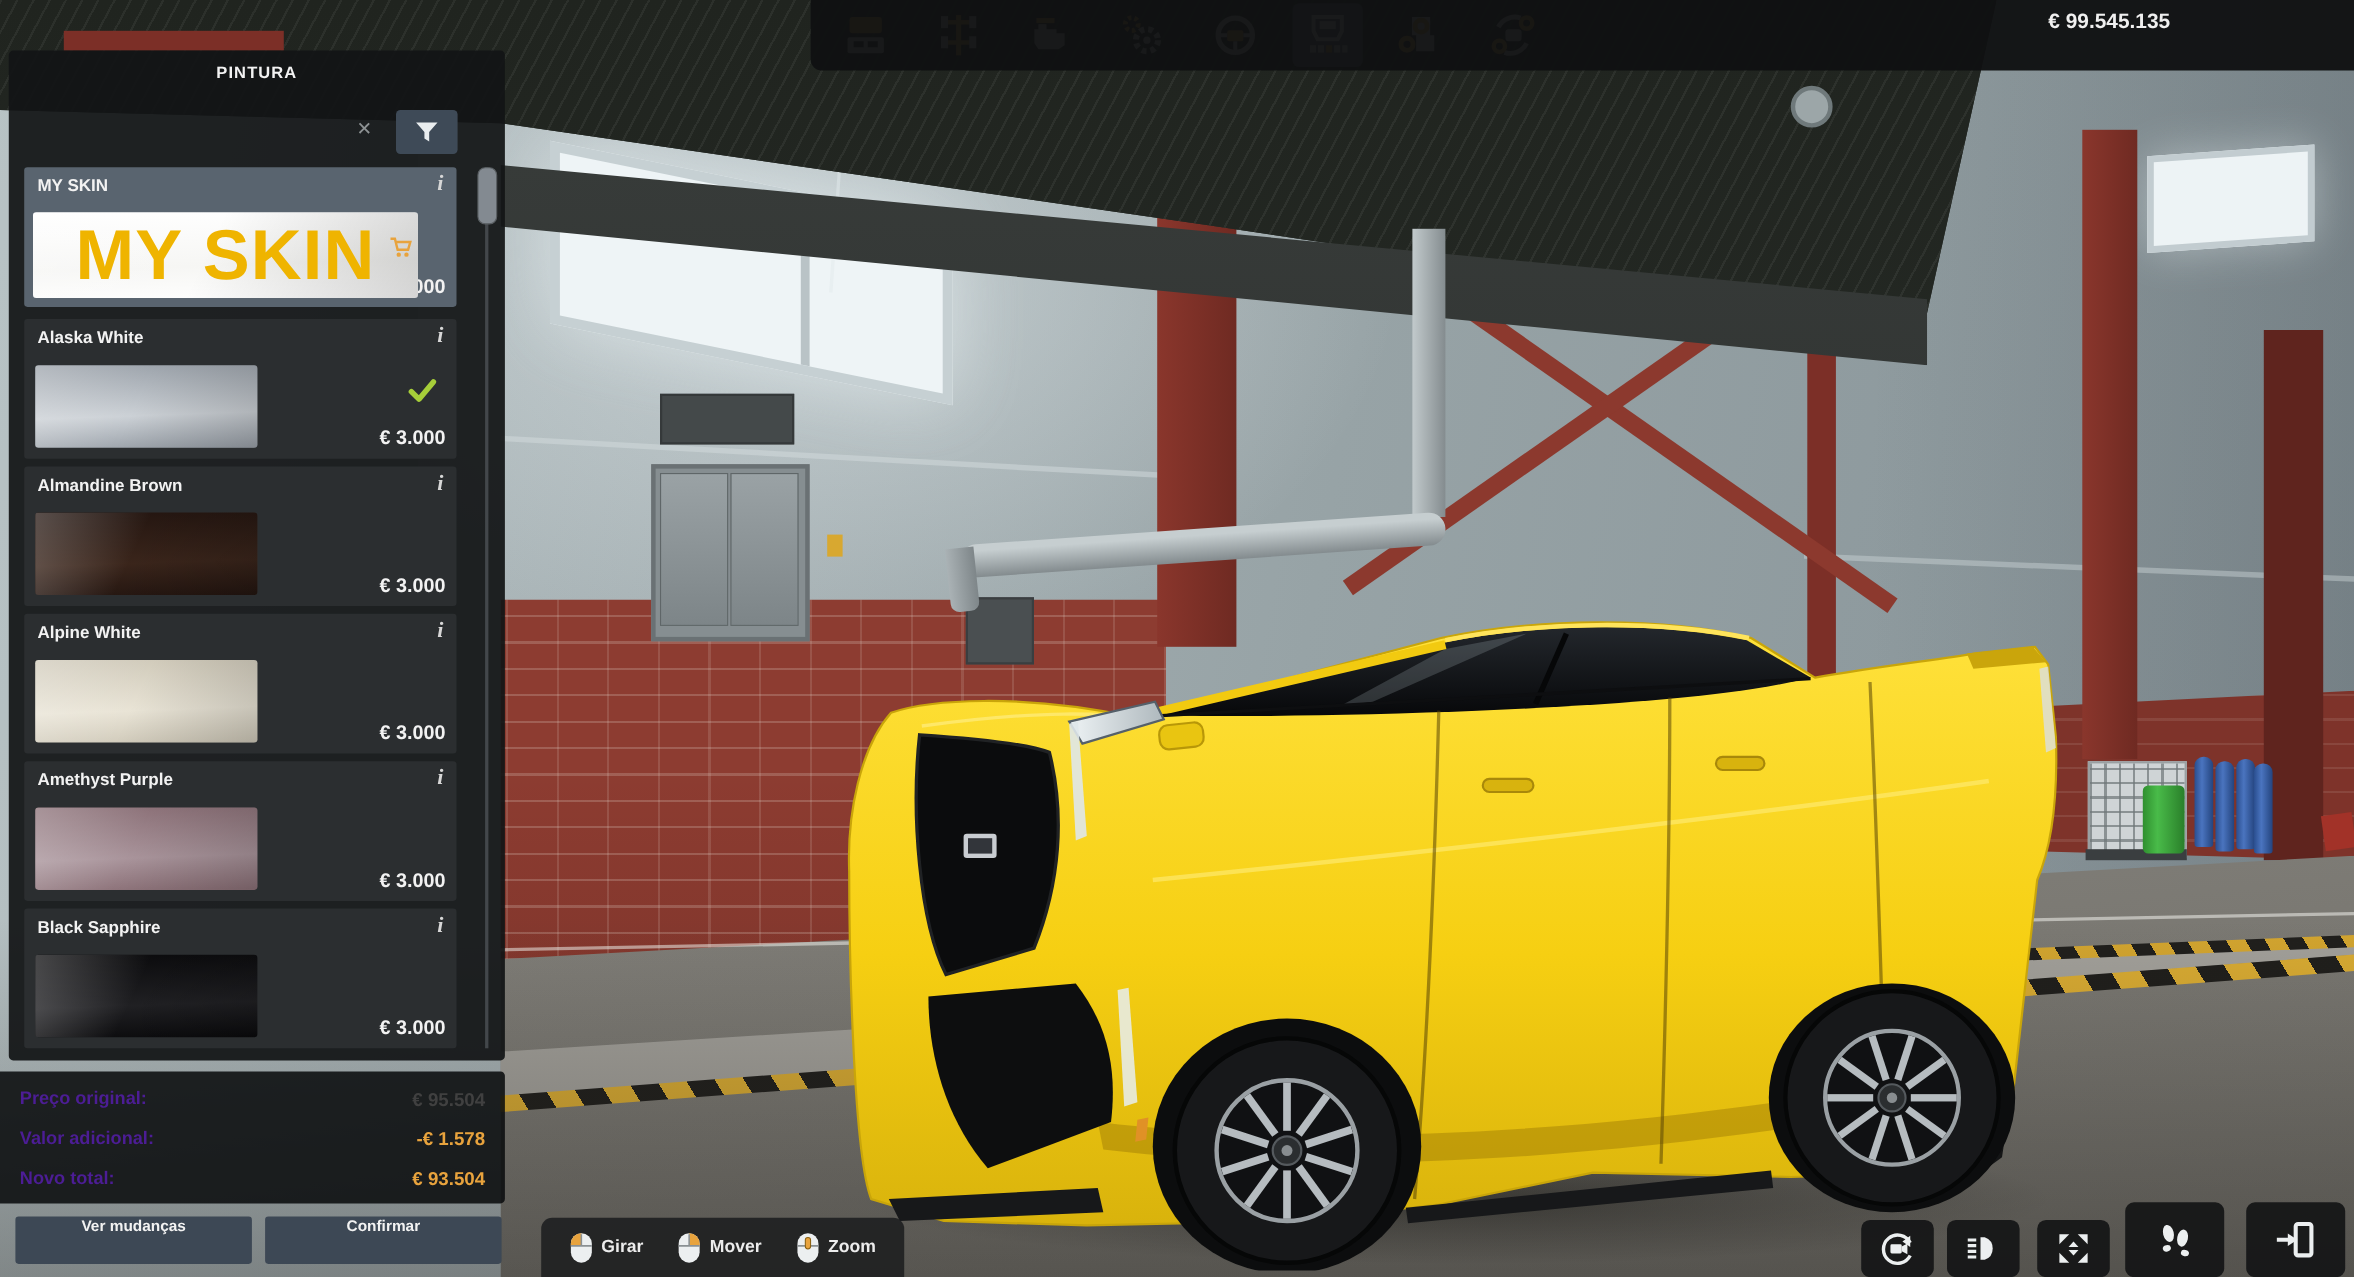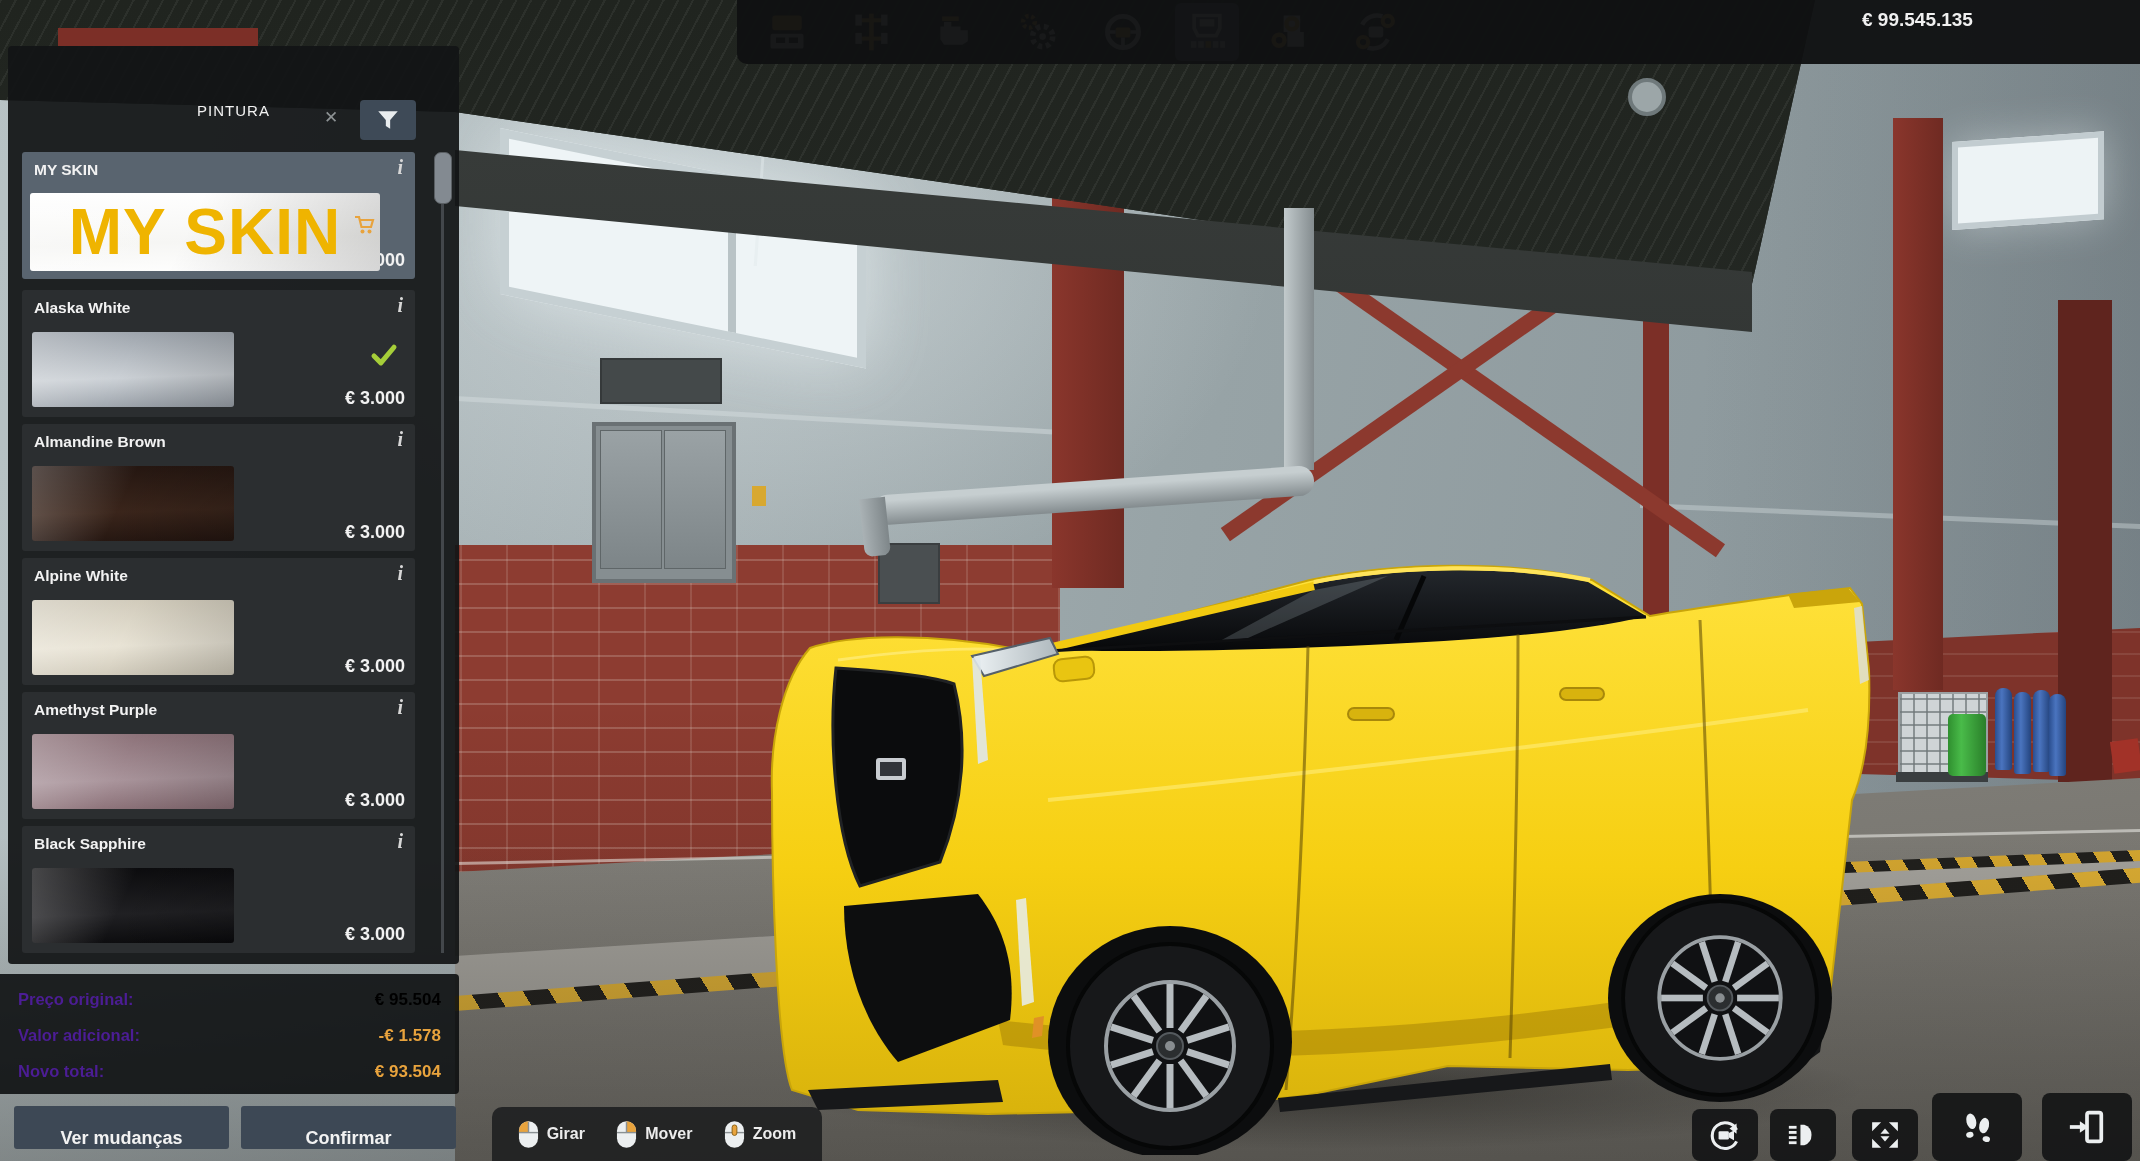--- a/index.html
+++ b/index.html
@@ -77,21 +77,21 @@
   .side-header{left:0;top:0;width:456px;height:33px;background:rgba(12,14,16,.97);border-radius:0 0 8px 8px;
      display:flex;align-items:center;justify-content:center;z-index:20;}
   .side-header span{color:#f2f2f2;font-size:16px;font-weight:bold;letter-spacing:1.5px;}
   .toolbar{left:737px;top:0;width:1403px;height:64px;background:rgba(16,17,18,.96);border-radius:0 0 0 10px;z-index:20;}
   .tb-btn{top:3px;width:64px;height:58px;border-radius:6px;display:flex;align-items:center;justify-content:center;}
   .tb-btn.sel{background:#5e6975;}
   .money{left:1862px;top:9px;color:#f0f0f0;font-size:19px;font-weight:600;z-index:21;}
 
   
   .panel{left:8px;top:46px;width:451px;height:918px;background:rgba(18,20,22,.93);border-radius:4px;z-index:20;}
-  .panel-title{left:0;top:12px;width:100%;text-align:center;color:#f2f2f2;font-size:15px;font-weight:normal;letter-spacing:1px;margin-top:44px;}
+  .panel-title{left:0;top:12px;width:100%;text-align:center;color:#f2f2f2;font-size:15px;font-weight:bold;letter-spacing:1px;}
   .search-input{left:10px;top:54px;width:330px;height:38px;background:#1f2224;border:1px solid #6a6f73;border-radius:3px;
       color:#b7bcbe;font-size:15px;padding:0 30px 0 10px;box-sizing:border-box;font-family:"Liberation Sans",sans-serif;}
   .search-clear{left:316px;top:61px;color:#8d9294;font-size:17px;cursor:pointer;}
   .filter-btn{left:352px;top:54px;width:56px;height:40px;background:#3e4a57;border-radius:4px;
       display:flex;align-items:center;justify-content:center;}
   .card{left:14px;width:393px;height:127px;background:#2b2e30;border-radius:3px;}
   .card.sel{background:#59646f;}
   .card-title{left:12px;top:9px;color:#f2f2f2;font-size:15.5px;font-weight:600;}
   .info-glyph{right:12px;top:4px;position:absolute;color:#d7d7d7;font-family:"Liberation Serif",serif;
       font-style:italic;font-weight:bold;font-size:20px;}
@@ -104,24 +104,24 @@
   .price{right:10px;bottom:8px;position:absolute;color:#f2f2f2;font-size:18px;font-weight:bold;z-index:1;}
   .badge{position:absolute;z-index:3;}
   .badge-cart{right:38px;top:62px;}
   .badge-check{right:16px;top:52px;}
   .scroll-track{left:433px;top:106px;width:3px;height:801px;background:#43474b;}
   .scroll-thumb{left:426px;top:106px;width:16px;height:50px;background:#838a91;border:1px solid #5a5f63;border-radius:7px;}
 
   .summary{left:0;top:974px;width:459px;height:120px;background:rgba(10,12,14,.88);border-radius:0 4px 4px 0;z-index:20;}
   .sum-row{left:0;width:100%;height:26px;}
   .sum-label{left:18px;position:absolute;color:#4c1d95;font-size:16.5px;font-weight:600;}
-  .sum-value{right:18px;position:absolute;font-size:17px;font-weight:bold;color:#000000;}
+  .sum-value{right:18px;position:absolute;font-size:17px;font-weight:bold;color:#404040;}
   .sum-value.accent{color:#e8a33d;}
   .act-btn{top:1106px;width:215px;height:43px;background:#3d4855;border-radius:3px;z-index:20;
-      display:flex;align-items:flex-end;justify-content:center;color:#f2f2f2;font-size:18px;font-weight:bold;}
+      display:flex;align-items:flex-start;justify-content:center;color:#f2f2f2;font-size:14px;font-weight:bold;}
 
   
   .hints{left:492px;top:1107px;width:330px;height:54px;background:rgba(32,33,34,.92);border-radius:10px 10px 0 0;
      display:flex;align-items:center;justify-content:space-around;padding:0 10px;box-sizing:border-box;z-index:20;}
   .hint{display:flex;align-items:center;gap:8px;color:#ececec;font-size:16px;font-weight:600;}
   .view-btn{background:rgba(20,21,22,.92);border-radius:8px;display:flex;align-items:center;justify-content:center;z-index:20;}
   .vb-s{top:1109px;width:66px;height:52px;}
   .vb-t{top:1093px;width:90px;height:68px;}
 </style>
 </head>

